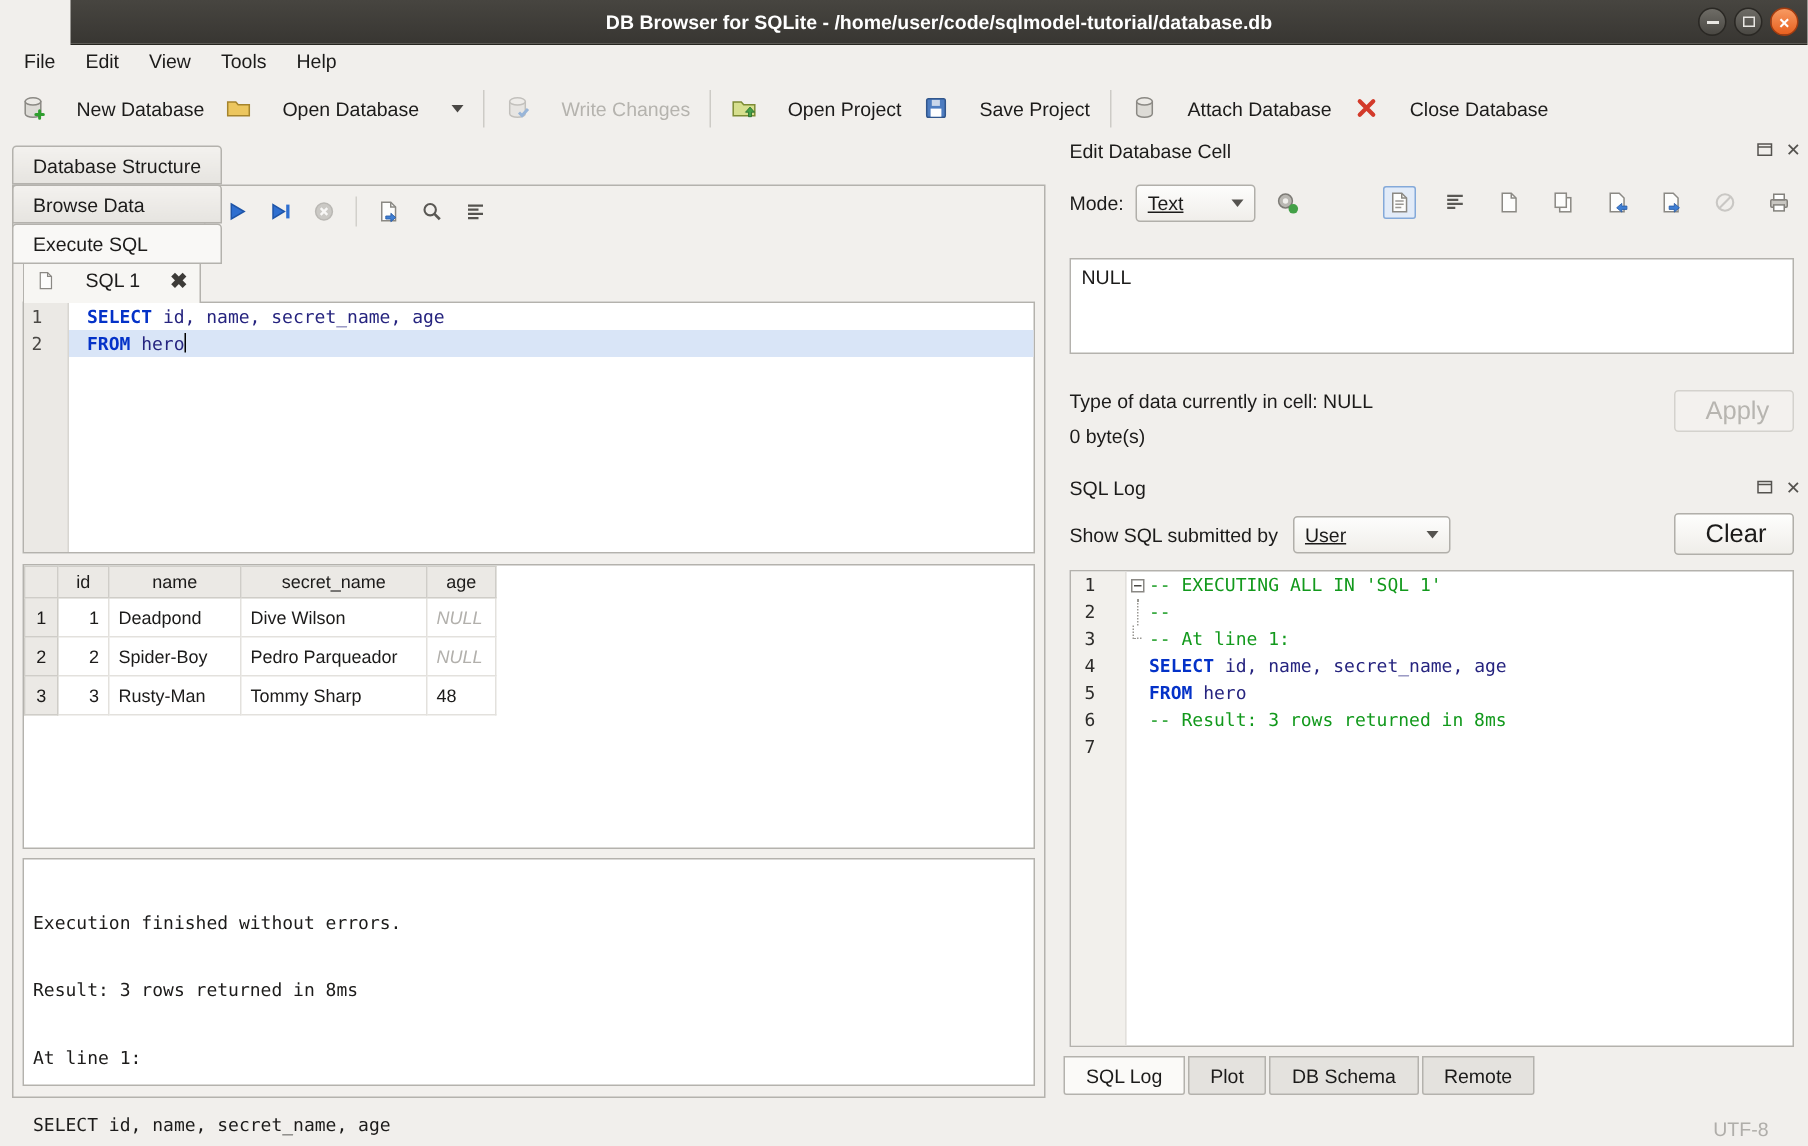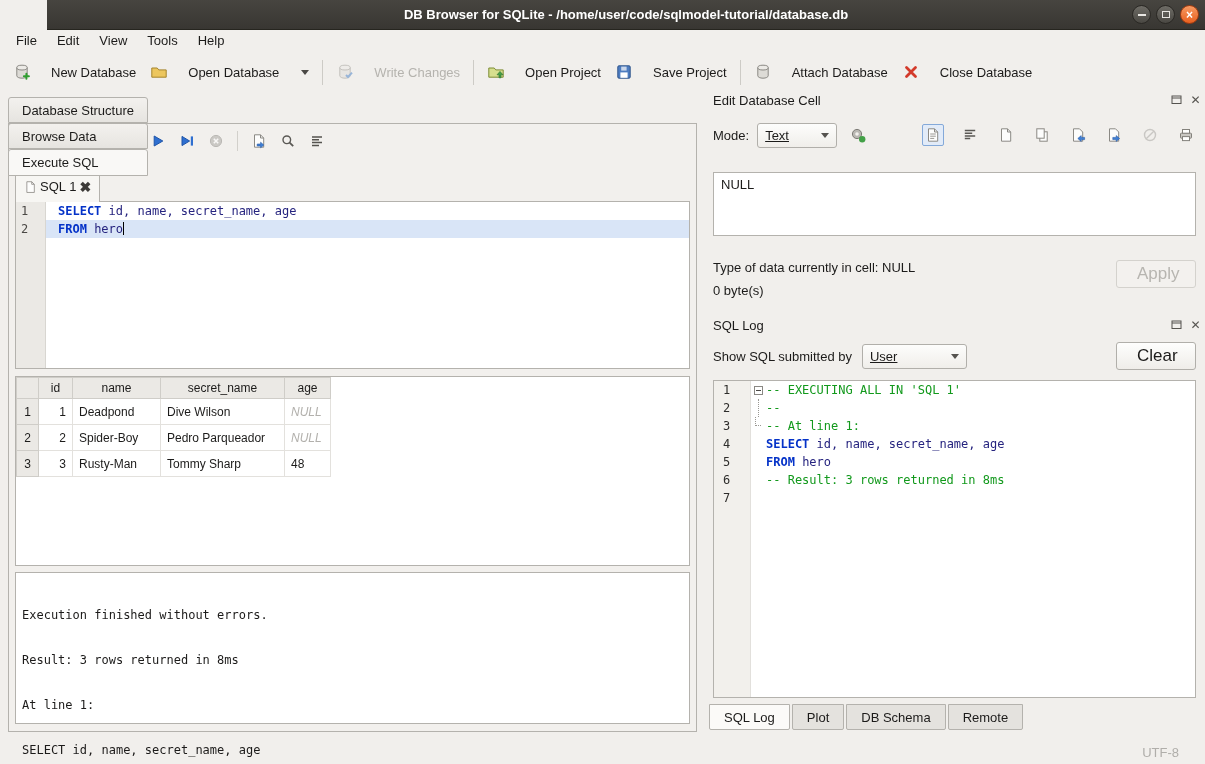--- a/index.html
+++ b/index.html
@@ -40,21 +40,21 @@
     border:1px solid #b4b2ad;border-top-left-radius:3px;border-top-right-radius:3px;margin-right:2px;}
   .mtab.active{background:#f9f8f6;height:27px;margin-bottom:-1px;}
   .frame{position:absolute;top:33px;left:8px;width:689px;bottom:8px;border:1px solid #b4b2ad;background:#f2f0ed;}
 
   
   .sql-toolbar{position:absolute;top:7px;left:9px;display:flex;align-items:center;gap:9px;}
   .iconbtn{display:flex;align-items:center;justify-content:center;padding:2px;border-radius:2px;}
   .ssep{width:1px;height:20px;background:#d2d0cb;margin:0 2px;}
 
   
-  .sqltab{position:absolute;top:46px;left:6px;height:32px;padding:0 8px;display:flex;align-items:center;gap:3px;
+  .sqltab{position:absolute;top:46px;left:6px;height:32px;padding:0 8px;display:flex;align-items:center;gap:20px;
     background:#f7f6f3;border:1px solid #b4b2ad;border-bottom:none;border-top-left-radius:3px;border-top-right-radius:3px;z-index:2;}
   .tabclose{font-weight:bold;color:#3d3b38;font-size:14px;line-height:1;}
 
   
   .editor{position:absolute;top:77px;left:6px;width:675px;height:168px;background:#fff;border:1px solid #b4b2ad;
     font-family:"DejaVu Sans Mono",monospace;font-size:12px;}
   .ed-row{display:flex;height:18px;line-height:18px;}
   .ed-ln{width:30px;background:#ebe9e5;border-right:1px solid #d8d6d1;color:#4a4845;padding-left:5px;flex:none;}
   .ed-code{flex:1;padding-left:12px;white-space:pre;}
   .ed-row.cur .ed-code{background:#d9e5f7;}

